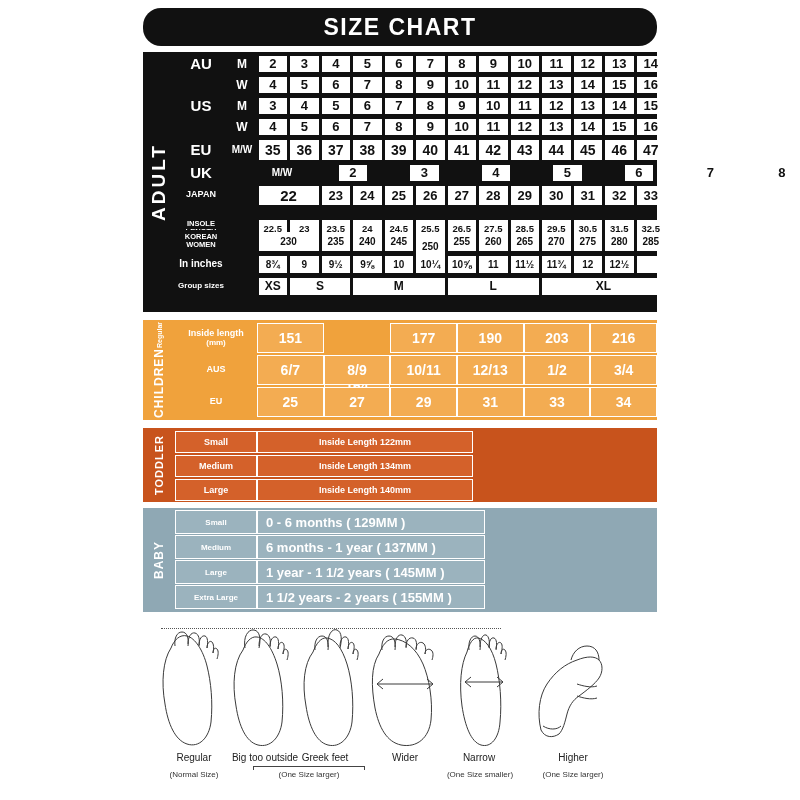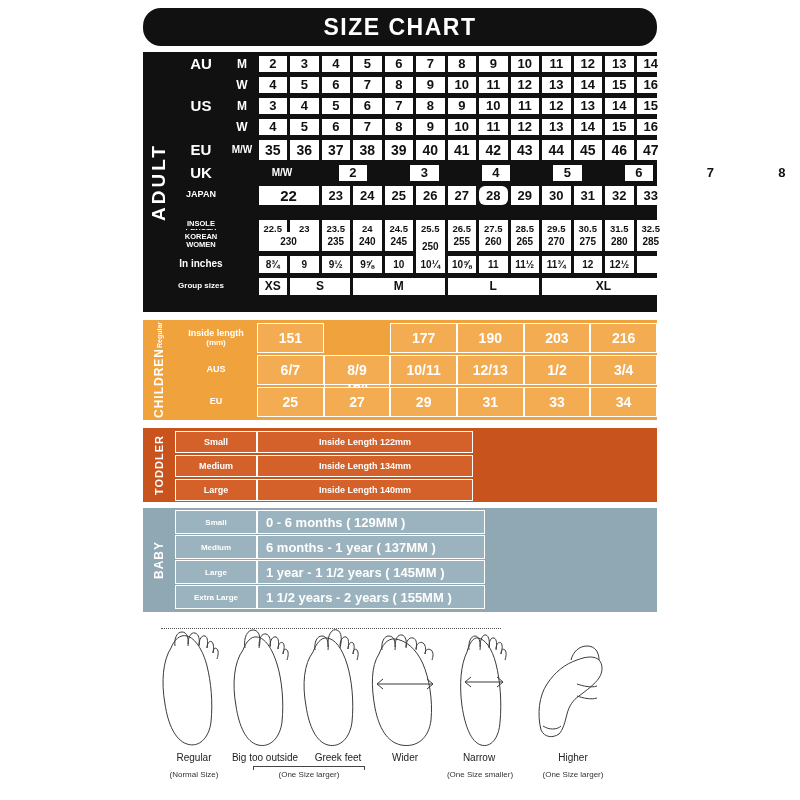--- a/index.html
+++ b/index.html
@@ -264,21 +264,21 @@
         </div>
         <div class="a-row" style="top: 132px; height: 22px;">
           <div class="a-lab" style="height: 22px; font-size: 9px;">JAPAN</div>
           <div class="a-sub" style="height: 22px;"></div>
           <div class="a-val" style="width: 60px; height: 19px; font-size: 15px;">22</div>
           <div class="a-val" style="width: 28.5px; height: 19px; font-size: 13px;">23</div>
           <div class="a-val" style="width: 28.5px; height: 19px; font-size: 13px;">24</div>
           <div class="a-val" style="width: 28.5px; height: 19px; font-size: 13px;">25</div>
           <div class="a-val" style="width: 28.5px; height: 19px; font-size: 13px;">26</div>
           <div class="a-val" style="width: 28.5px; height: 19px; font-size: 13px;">27</div>
-          <div class="a-val" style="width: 28.5px; height: 19px; font-size: 13px; border-radius: 6px;">28</div>
+          <div class="a-val" style="width: 28.5px; height: 19px; font-size: 13px;">28</div>
           <div class="a-val" style="width: 28.5px; height: 19px; font-size: 13px;">29</div>
           <div class="a-val" style="width: 28.5px; height: 19px; font-size: 13px;">30</div>
           <div class="a-val" style="width: 28.5px; height: 19px; font-size: 13px;">31</div>
           <div class="a-val" style="width: 28.5px; height: 19px; font-size: 13px;">32</div>
           <div class="a-val" style="width: 28.5px; height: 19px; font-size: 13px;">33</div>
         </div>
         <div class="a-row" style="top: 166px; height: 20px;">
           <div class="a-lab" style="height: 20px; font-size: 7.5px;">
             <span>INSOLE</span>
             <span>LENGTH</span>
@@ -491,21 +491,21 @@
           <path d="M38 26 C40 18 46 12 54 12 C62 12 66 18 66 26"></path>
           <path d="M44 50 C50 52 58 54 64 52"></path>
           <path d="M44 62 C50 64 58 66 64 64"></path>
           <path d="M10 92 C16 96 24 96 28 92"></path>
         </g>
       </g>
     </svg>
 
     <div class="foot-cap" style="left:16px;  top:132px; width:70px;">Regular</div>
     <div class="foot-cap" style="left:76px;  top:132px; width:92px;">Big too outside</div>
-    <div class="foot-cap" style="left:159px; top:132px; width:72px;">Greek feet</div>
+    <div class="foot-cap" style="left:146px; top:132px; width:72px;">Greek feet</div>
     <div class="foot-cap" style="left:234px; top:132px; width:56px;">Wider</div>
     <div class="foot-cap" style="left:300px; top:132px; width:72px;">Narrow</div>
     <div class="foot-cap" style="left:390px; top:132px; width:80px;">Higher</div>
 
     <div class="foot-sub" style="left:14px;  top:150px; width:74px;">(Normal Size)</div>
     <div class="foot-sub" style="left:106px; top:150px; width:120px;">(One Size larger)</div>
     <div class="foot-sub" style="left:282px; top:150px; width:110px;">(One Size smaller)</div>
     <div class="foot-sub" style="left:382px; top:150px; width:96px;">(One Size larger)</div>
 
     <div class="brace" style="left:110px; top:146px; width:112px;"></div>

